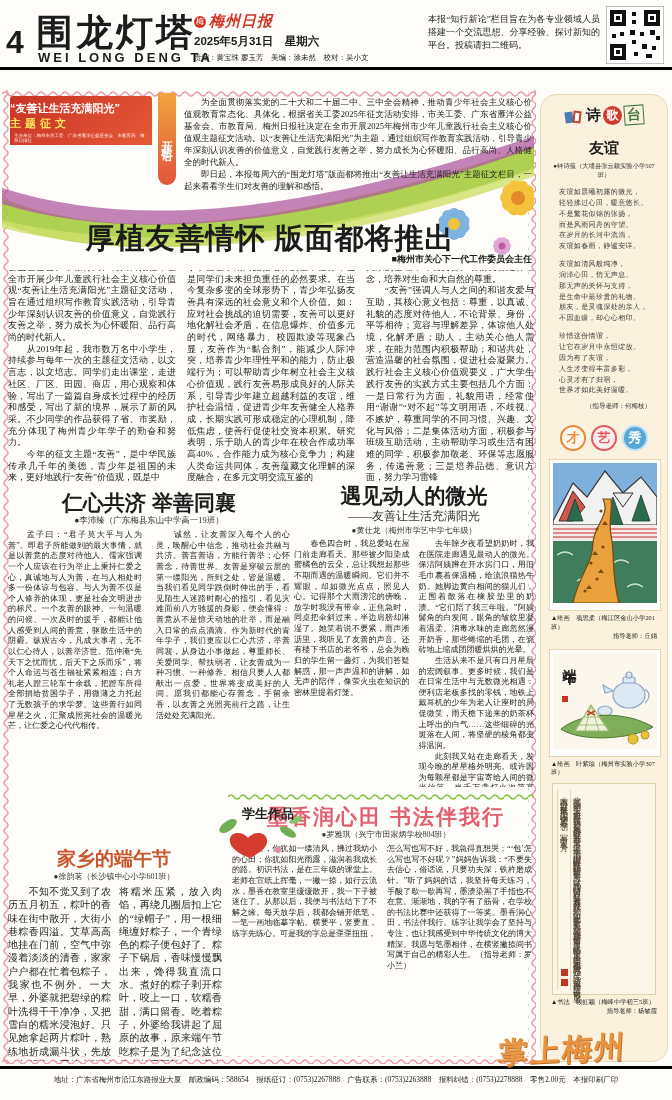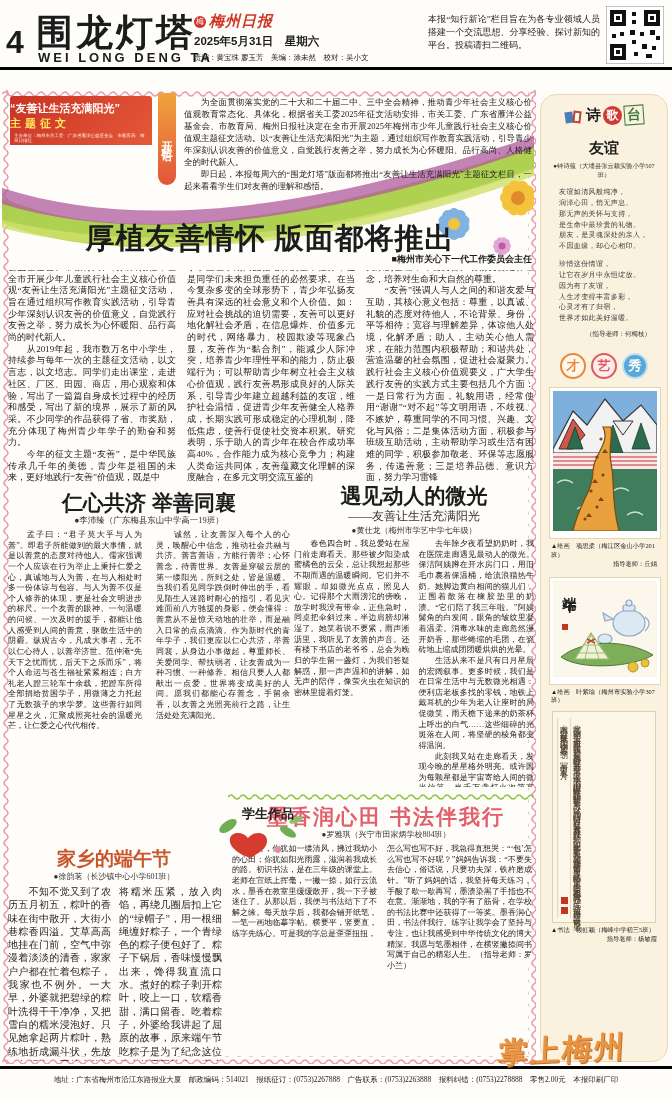--- a/index.html
+++ b/index.html
@@ -261,20 +261,26 @@
         <rect x="1" y="6" width="8" height="11" fill="#4a7fb5" transform="rotate(-8 5 11)"></rect>
         <rect x="9" y="5" width="8" height="12" fill="#c0452f" transform="rotate(6 13 11)"></rect>
         <rect x="11" y="7" width="4" height="8" fill="#fff" transform="rotate(6 13 11)"></rect>
       </svg>
       <span class="po-ch1">诗</span>
       <span class="po-ch2">歌</span>
       <span class="po-ch3">台</span>
     </div>
     <div class="po-title">友谊</div>
     <div class="po-by">●钟诗蕴（大埔县张云栽实验小学507班）</div>
+    <div class="stanza">友谊如晨曦初露的微光，
+轻轻拂过心田，暖意悠长。
+不是繁花似锦的张扬，
+而是风雨同舟的守望。
+在岁月的长河中流淌，
+友谊如春雨，静谧安详。</div>
     <div class="stanza">友谊如清风般纯净，
 润泽心田，悄无声息。
 那无声的关怀与支持，
 是生命中最珍贵的礼物。
 朋友，是灵魂深处的亲人，
 不因血缘，却心心相印。</div>
     <div class="stanza">珍惜这份情谊，
 让它在岁月中永恒绽放。
 因为有了友谊，
 人生才变得丰富多彩，
@@ -358,15 +364,15 @@
       <span class="seal2"></span>
     </div>
     <div class="cap">
       <span>▲书法　赖虹颖（梅峰中学初三5班）</span>
       <span class="cr">指导老师：杨敏霞</span>
     </div>
   </div>
 
   <div class="abs watermark sans">掌上梅州</div>
   <div class="abs bot-rule"></div>
-  <div class="abs footer">地址：广东省梅州市沿江东路报业大厦　邮政编码：514021　报纸征订：(0753)2267888　广告联系：(0753)2263888　报料纠错：(0753)2278888　零售2.00元　本报印刷厂印</div>
+  <div class="abs footer">地址：广东省梅州市沿江东路报业大厦　邮政编码：588654　报纸征订：(0753)2267888　广告联系：(0753)2263888　报料纠错：(0753)2278888　零售2.00元　本报印刷厂印</div>
 
 </div>
 
 </body></html>

